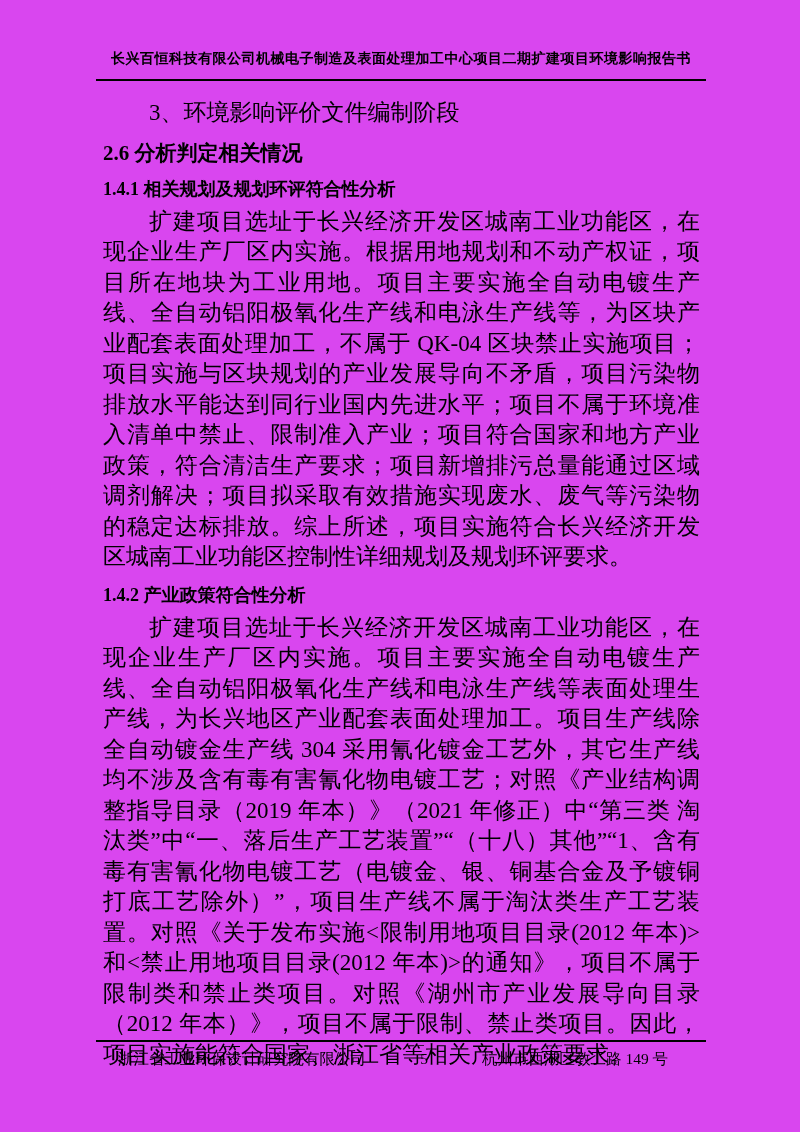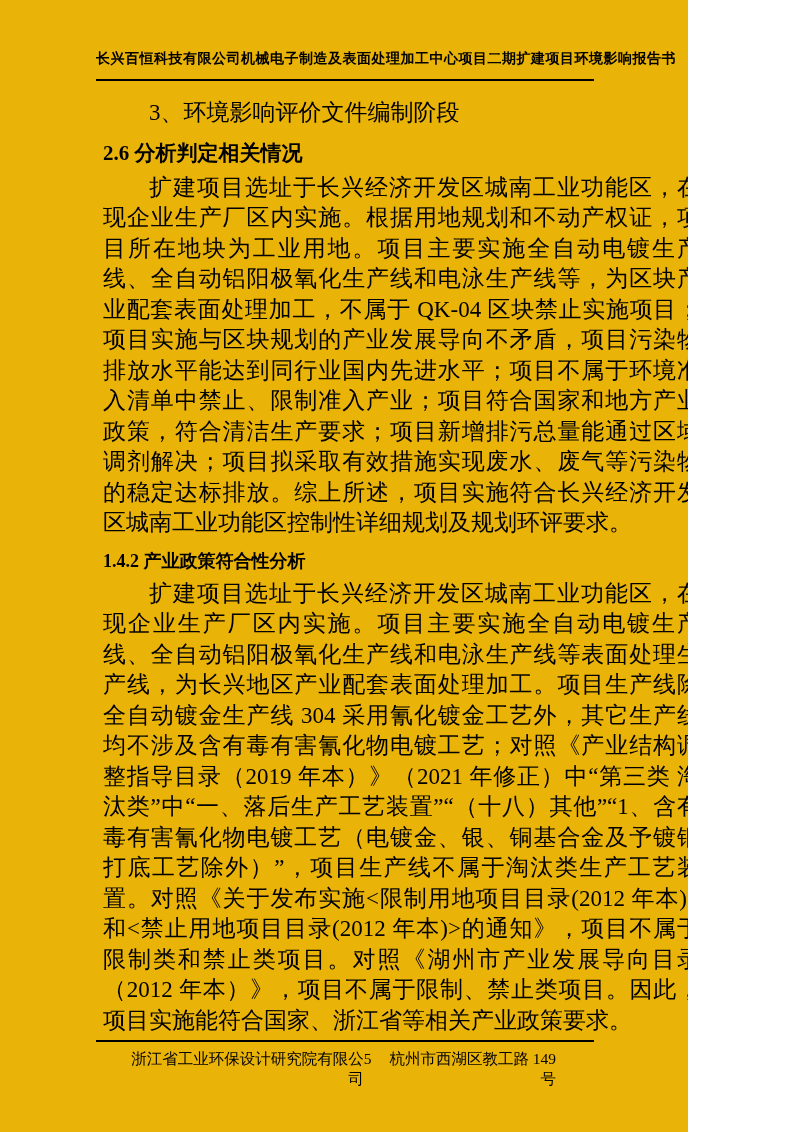--- a/index.html
+++ b/index.html
@@ -8,25 +8,25 @@
     background: #ffffff;
   }
   body {
     width: 800px;
     height: 1132px;
     font-family: "Liberation Serif", "DejaVu Serif", serif;
     color: #000000;
   }
   .page {
     position: relative;
-    width: 688px;
+    width: 800px;
     height: 1132px;
     box-sizing: border-box;
     overflow: hidden;
-    background: #eab308;
+    background: #d946ef;
   }
   
   .header {
     position: absolute;
     top: 0;
     left: 96px;
     right: 94px;
   }
   .header-title {
     padding-top: 49px;
@@ -99,20 +99,21 @@
   <div class="header">
     <div class="header-title">长兴百恒科技有限公司机械电子制造及表面处理加工中心项目二期扩建项目环境影响报告书</div>
     <div class="header-rule"></div>
   </div>
 
   <div class="content">
     <p class="body-text indent">3、环境影响评价文件编制阶段</p>
 
     <h1 class="h-main">2.6 分析判定相关情况</h1>
 
+    <h2 class="h-sub">1.4.1 相关规划及规划环评符合性分析</h2>
     <p class="body-text indent justify">扩建项目选址于长兴经济开发区城南工业功能区，在现企业生产厂区内实施。根据用地规划和不动产权证，项目所在地块为工业用地。项目主要实施全自动电镀生产线、全自动铝阳极氧化生产线和电泳生产线等，为区块产业配套表面处理加工，不属于 QK-04 区块禁止实施项目；项目实施与区块规划的产业发展导向不矛盾，项目污染物排放水平能达到同行业国内先进水平；项目不属于环境准入清单中禁止、限制准入产业；项目符合国家和地方产业政策，符合清洁生产要求；项目新增排污总量能通过区域调剂解决；项目拟采取有效措施实现废水、废气等污染物的稳定达标排放。综上所述，项目实施符合长兴经济开发区城南工业功能区控制性详细规划及规划环评要求。</p>
 
     <h2 class="h-sub">1.4.2 产业政策符合性分析</h2>
     <p class="body-text indent justify">扩建项目选址于长兴经济开发区城南工业功能区，在现企业生产厂区内实施。项目主要实施全自动电镀生产线、全自动铝阳极氧化生产线和电泳生产线等表面处理生产线，为长兴地区产业配套表面处理加工。项目生产线除全自动镀金生产线 304 采用氰化镀金工艺外，其它生产线均不涉及含有毒有害氰化物电镀工艺；对照《产业结构调整指导目录（2019 年本）》（2021 年修正）中“第三类 淘汰类”中“一、落后生产工艺装置”“（十八）其他”“1、含有毒有害氰化物电镀工艺（电镀金、银、铜基合金及予镀铜打底工艺除外）”，项目生产线不属于淘汰类生产工艺装置。对照《关于发布实施&lt;限制用地项目目录(2012 年本)&gt;和&lt;禁止用地项目目录(2012 年本)&gt;的通知》，项目不属于限制类和禁止类项目。对照《湖州市产业发展导向目录（2012 年本）》，项目不属于限制、禁止类项目。因此，项目实施能符合国家、浙江省等相关产业政策要求。</p>
 
   </div>
 
   <div class="footer">
     <div class="footer-rule"></div>
     <div class="footer-row">

